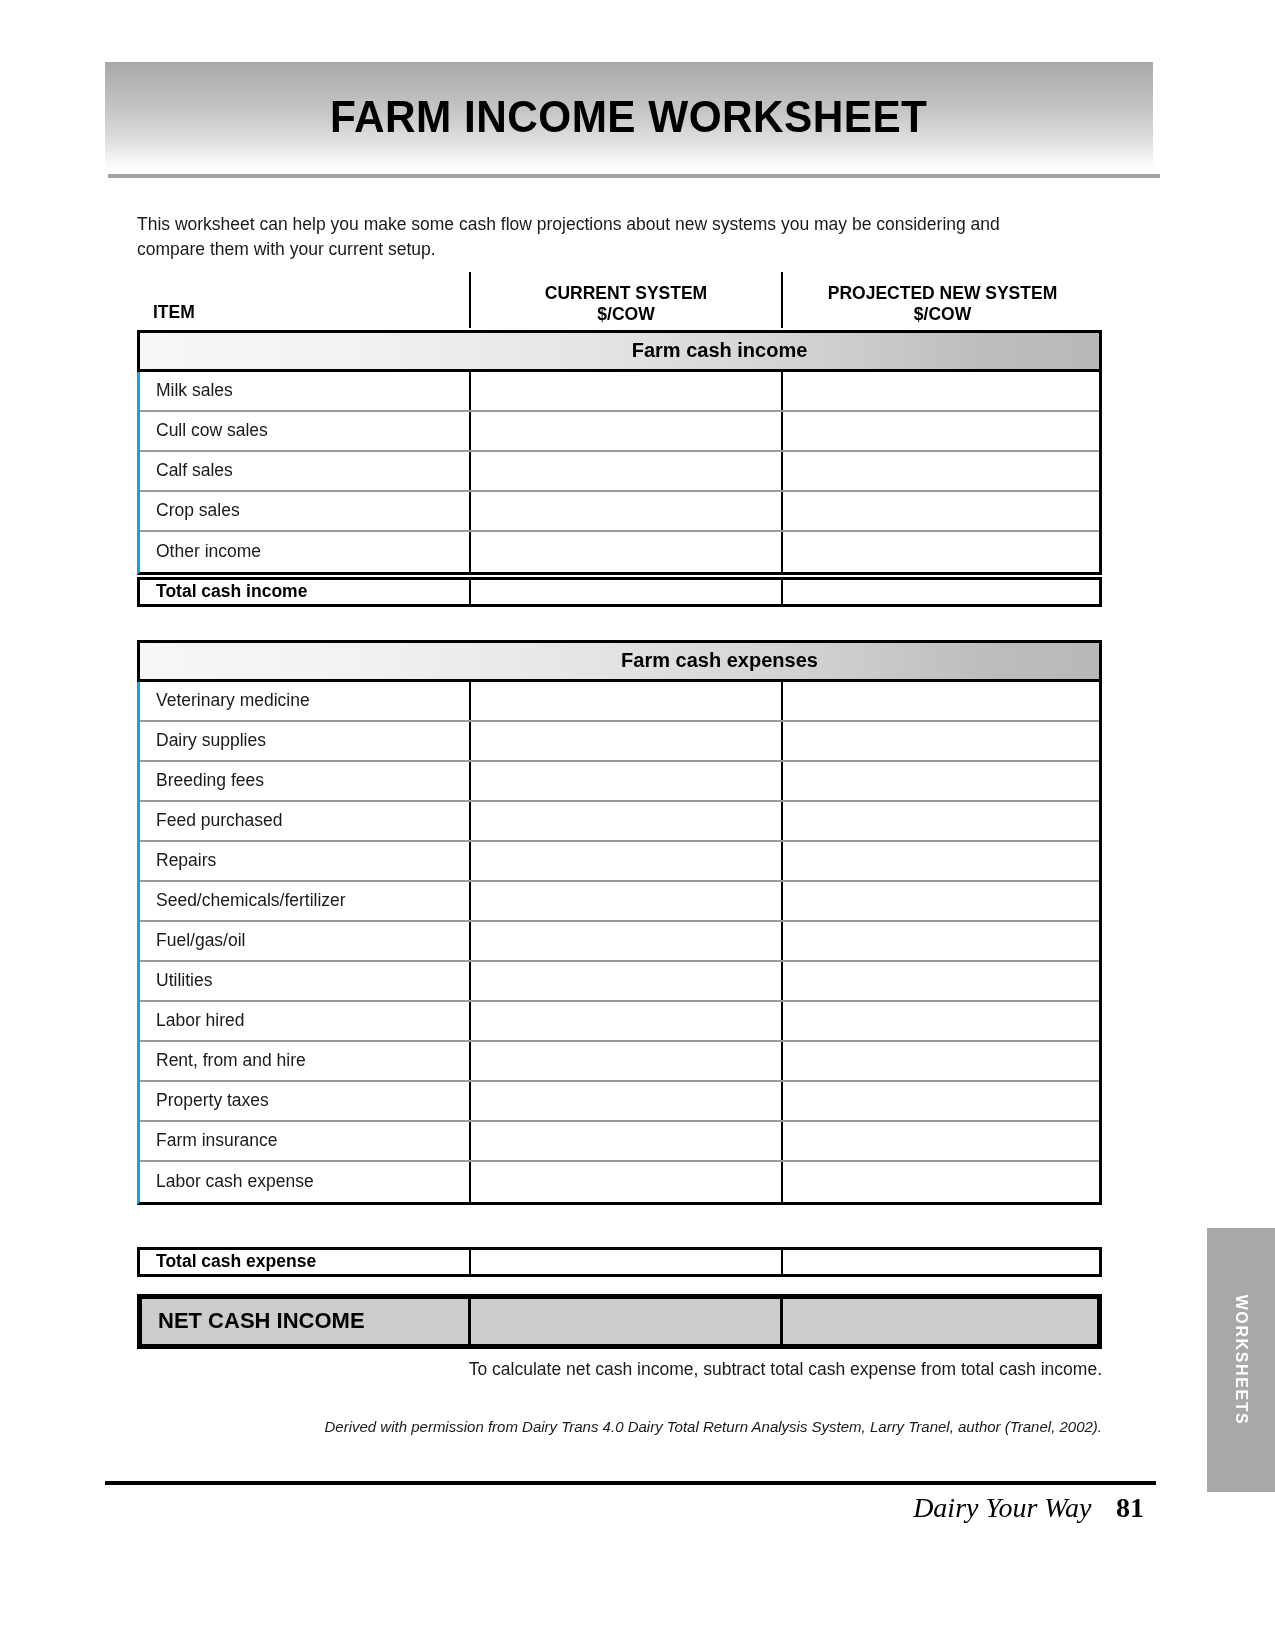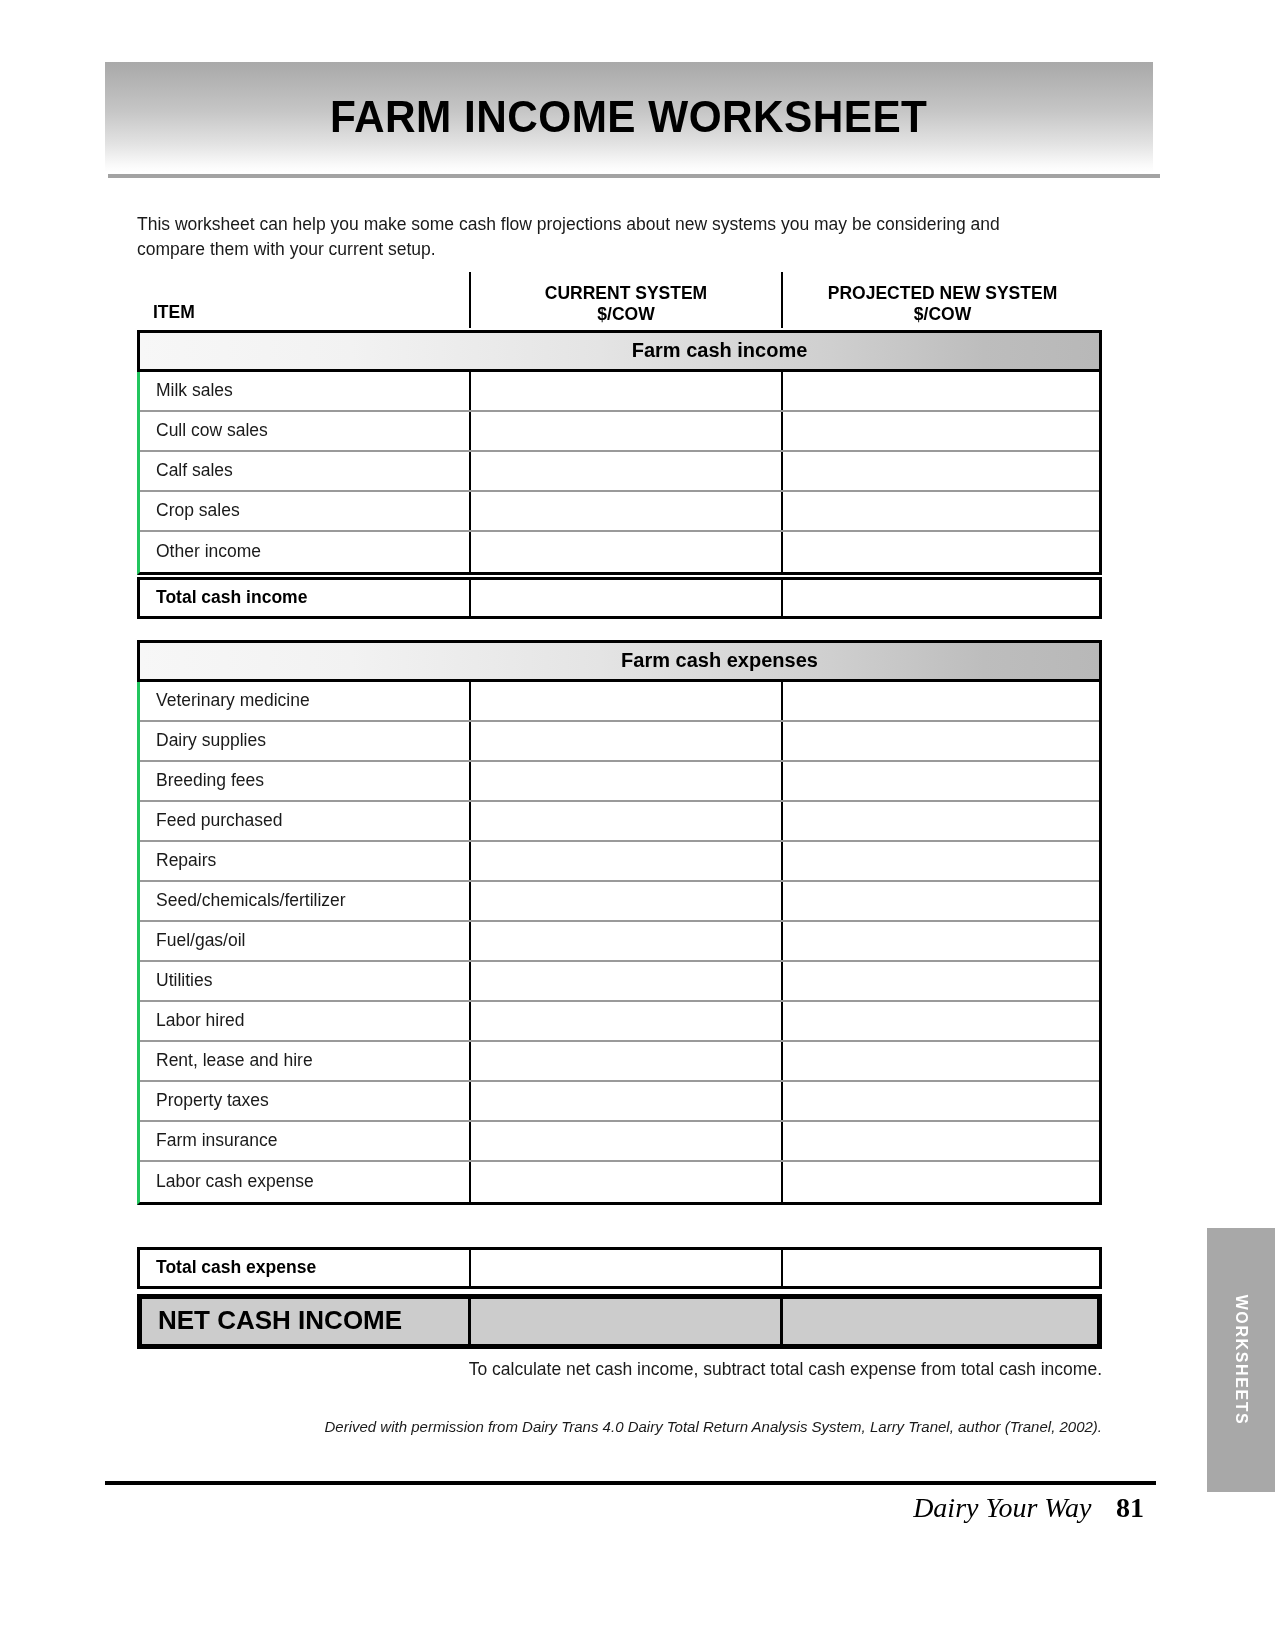--- a/index.html
+++ b/index.html
@@ -123,21 +123,21 @@
     transform: translateY(-52%);
     text-align: center;
     padding-left: 200px;
     font-weight: bold;
     font-size: 20px;
     color: #000;
   }
 
   
   .rows {
-    border-left: 3px solid #22c55e;
+    border-left: 3px solid #0ea5e9;
     border-right: 3px solid #000;
     border-bottom: 3px solid #000;
     box-sizing: border-box;
   }
   .row {
     position: relative;
     height: 40px;
     border-bottom: 2px solid #9a9a9a;
     box-sizing: border-box;
   }
@@ -156,21 +156,21 @@
     top: 0; bottom: 0;
     width: 2px;
     background: #000;
   }
   .row .v1 { left: 329px; }
   .row .v2 { left: 641px; }
 
   
   .totalblock {
     position: relative;
-    height: 42px;
+    height: 30px;
     border: 3px solid #000;
     box-sizing: border-box;
     background: #fff;
     text-align: center;
   }
   .totalblock .lbl {
     position: absolute;
     left: 16px;
     top: 50%;
     transform: translateY(-52%);
@@ -193,21 +193,21 @@
     height: 55px;
     border: 5px solid #000;
     box-sizing: border-box;
     background: #cccccc;
   }
   .netblock .lbl {
     position: absolute;
     left: 16px;
     top: 50%;
     transform: translateY(-54%);
-    font-size: 26px;
+    font-size: 22px;
     font-weight: bold;
     color: #000;
   }
   .netblock .vdiv {
     position: absolute;
     top: 0; bottom: 0;
     width: 3px;
     background: #000;
   }
   .netblock .v1 { left: 326px; }
@@ -432,21 +432,21 @@
         <div style="position: absolute; left: 644px; top: 0px; width: 315px; height: 100%;"></div>
       </div>
       <div class="row">
         <div class="lbl">Labor hired</div>
         <div class="vdiv v1"></div>
         <div class="vdiv v2"></div>
         <div style="position: absolute; left: 332px; top: 0px; width: 309px; height: 100%;"></div>
         <div style="position: absolute; left: 644px; top: 0px; width: 315px; height: 100%;"></div>
       </div>
       <div class="row">
-        <div class="lbl">Rent, lease and hire</div>
+        <div class="lbl">Rent, from and hire</div>
         <div class="vdiv v1"></div>
         <div class="vdiv v2"></div>
         <div style="position: absolute; left: 332px; top: 0px; width: 309px; height: 100%;"></div>
         <div style="position: absolute; left: 644px; top: 0px; width: 315px; height: 100%;"></div>
       </div>
       <div class="row">
         <div class="lbl">Property taxes</div>
         <div class="vdiv v1"></div>
         <div class="vdiv v2"></div>
         <div style="position: absolute; left: 332px; top: 0px; width: 309px; height: 100%;"></div>

